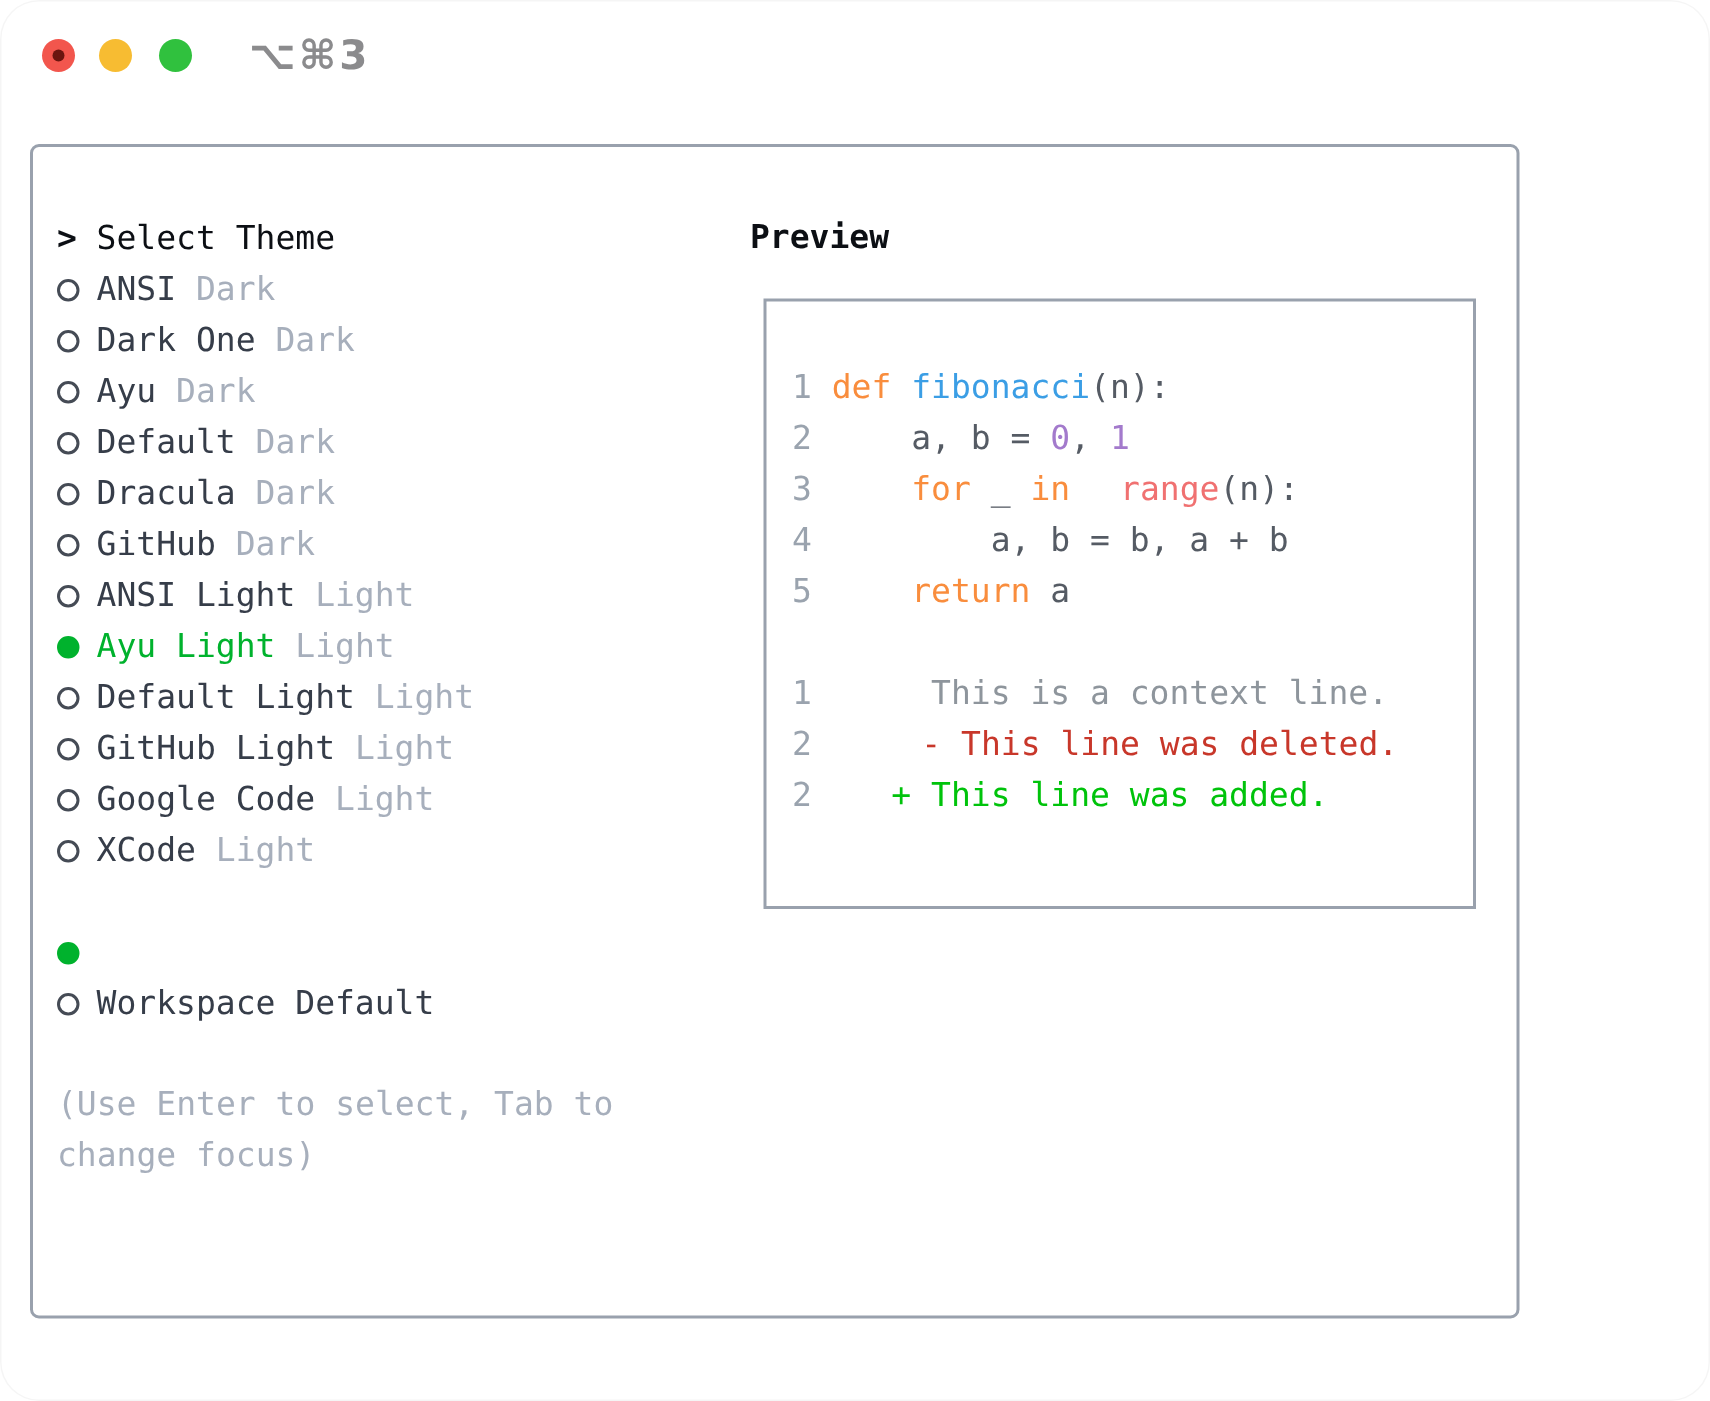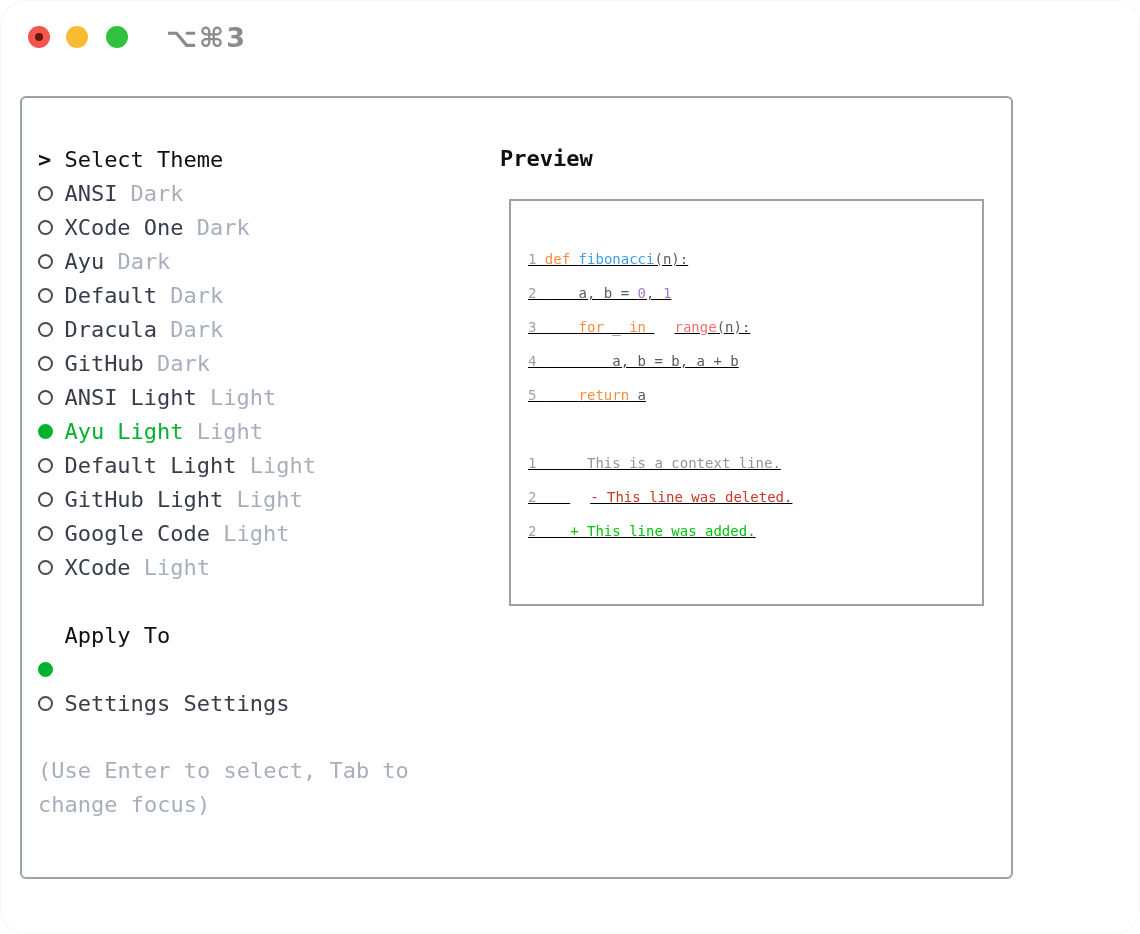--- a/index.html
+++ b/index.html
@@ -34,21 +34,21 @@
   .t-muted{color:var(--text_muted);}
   .blank-row{height:34px;}
   .hint{white-space:pre;line-height:34px;font-size:22px;color:var(--text_muted);}
 
   
   .preview-label{position:absolute;left:478px;top:44px;height:34px;line-height:34px;
                  font-size:22px;font-weight:bold;color:var(--text_black);}
   .preview-box{position:absolute;left:487px;top:101px;width:471px;height:403px;
                border:2px solid var(--border_gray);background:#fff;overflow:hidden;}
   .code{padding:41px 0 0 17px;}
-  .code-line{white-space:pre;height:34px;line-height:34px;font-size:14px;text-decoration:underline;}
+  .code-line{white-space:pre;height:34px;line-height:34px;font-size:22px;}
   .c-keyword{color:var(--keyword_orange);}
   .c-func{color:var(--function_blue);}
   .c-num{color:var(--number_purple);}
   .c-call{color:var(--call_coral);margin-left:20px;}
   .c-plain{color:var(--code_plain);}
   .c-lineno{color:var(--line_number);}
   .c-context{color:var(--context_gray);}
   .c-del{color:var(--deleted_red);margin-left:20px;}
   .c-add{color:var(--added_green);}
 </style>
@@ -64,42 +64,39 @@
 
   <div class="main-box">
 
     <div class="left-col">
       <div class="row">
         <span class="prompt">&gt;</span><span class="hdr">Select Theme</span>
       </div>
 
       <div id="theme-list">
           <div class="row"><span class="radio"></span><span class="t-name">ANSI</span><span class="t-muted"> Dark</span></div>
-          <div class="row"><span class="radio"></span><span class="t-name">XCode One</span><span class="t-muted"> Dark</span></div>
+          <div class="row"><span class="radio"></span><span class="t-name">Dark One</span><span class="t-muted"> Dark</span></div>
           <div class="row"><span class="radio"></span><span class="t-name">Ayu</span><span class="t-muted"> Dark</span></div>
           <div class="row"><span class="radio"></span><span class="t-name">Default</span><span class="t-muted"> Dark</span></div>
           <div class="row"><span class="radio"></span><span class="t-name">Dracula</span><span class="t-muted"> Dark</span></div>
           <div class="row"><span class="radio"></span><span class="t-name">GitHub</span><span class="t-muted"> Dark</span></div>
           <div class="row"><span class="radio"></span><span class="t-name">ANSI Light</span><span class="t-muted"> Light</span></div>
           <div class="row"><span class="radio sel"></span><span class="t-name green">Ayu Light</span><span class="t-muted"> Light</span></div>
           <div class="row"><span class="radio"></span><span class="t-name">Default Light</span><span class="t-muted"> Light</span></div>
           <div class="row"><span class="radio"></span><span class="t-name">GitHub Light</span><span class="t-muted"> Light</span></div>
           <div class="row"><span class="radio"></span><span class="t-name">Google Code</span><span class="t-muted"> Light</span></div>
           <div class="row"><span class="radio"></span><span class="t-name">XCode</span><span class="t-muted"> Light</span></div>
         </div>
 
       <div class="blank-row"></div>
 
-      <div class="row">
-        <span class="spacer"></span><span class="hdr">Apply To</span>
-      </div>
 
       <div id="apply-list">
           <div class="row"><span class="radio sel"></span></div>
-          <div class="row"><span class="radio"></span><span class="t-name">Settings Settings</span></div>
+          <div class="row"><span class="radio"></span><span class="t-name">Workspace Default</span></div>
         </div>
 
       <div class="blank-row"></div>
 
       <div class="hint" id="hint">(Use Enter to select, Tab to
 change focus)</div>
     </div>
 
     <div class="preview-label">Preview</div>
 

